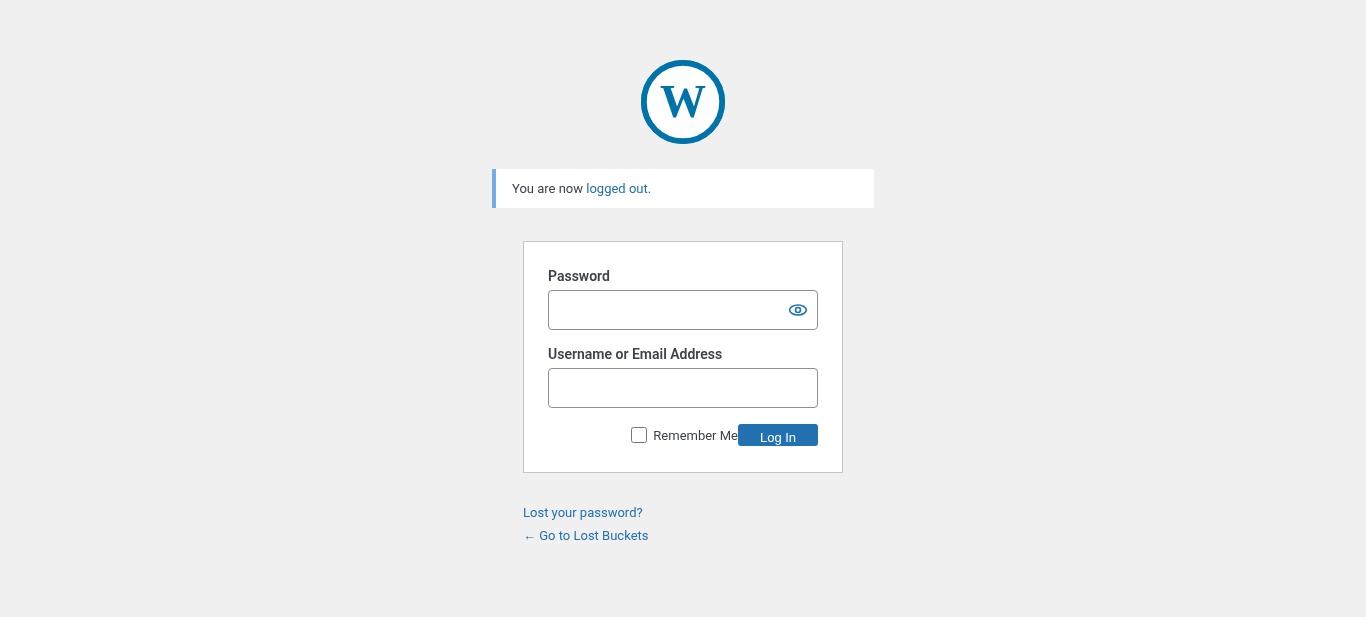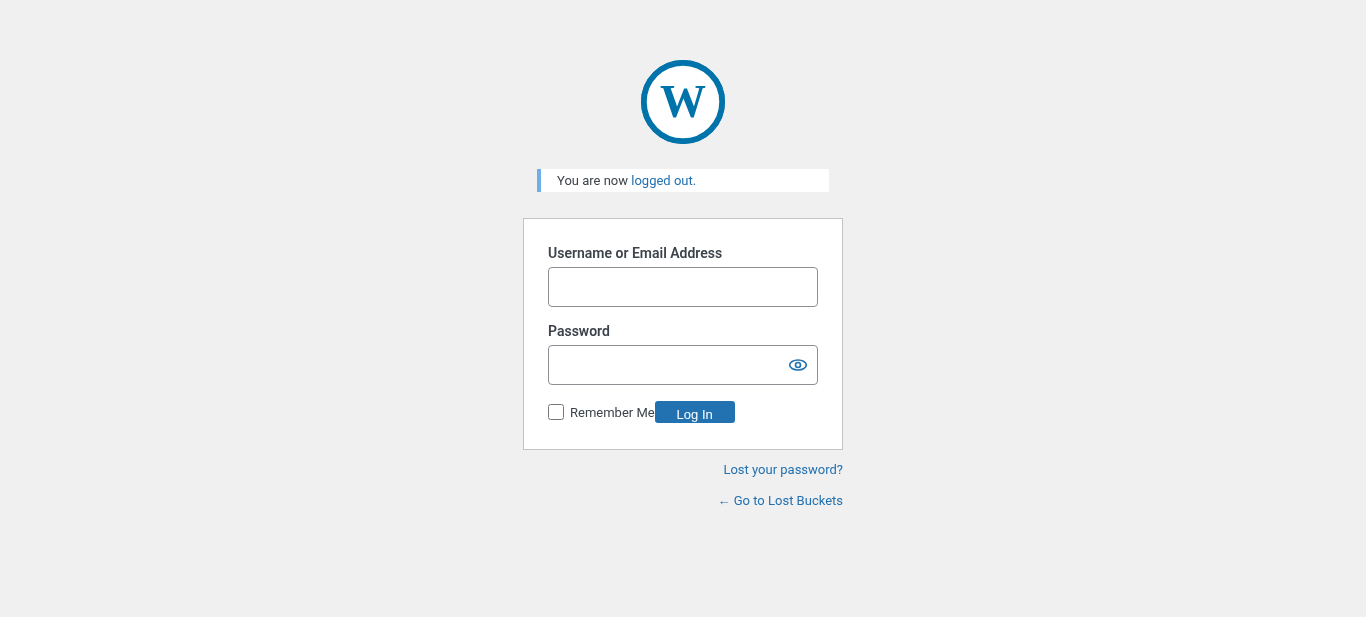--- a/index.html
+++ b/index.html
@@ -20,25 +20,25 @@
       padding-top: 60px;
     }
 
     .wp-logo {
       width: 84px;
       height: 84px;
       margin-bottom: 25px;
     }
 
     .logout-notice {
-      width: 292px;
+      width: 382px;
       background: #fff;
       border-left: 4px solid #72aee6;
-      padding: 4px 16px;
-      margin-bottom: 26px;
+      padding: 12px 16px;
+      margin-bottom: 33px;
       font-size: 13px;
     }
 
     .logout-notice span {
       color: #3c434a;
     }
 
     .logout-notice a {
       color: #2271b1;
       text-decoration: none;
@@ -95,21 +95,21 @@
       cursor: pointer;
       padding: 0;
       color: #2271b1;
       display: flex;
       align-items: center;
     }
 
     .form-actions {
       display: flex;
       align-items: center;
-      justify-content: flex-start;
+      justify-content: flex-end;
       margin-top: 4px;
     }
 
     .remember-me {
       display: flex;
       align-items: center;
       gap: 6px;
       font-size: 13px;
       color: #3c434a;
     }
@@ -128,25 +128,25 @@
       padding: 6px 16px;
       font-size: 13px;
       font-weight: 400;
       cursor: pointer;
       height: 22px;
       min-width: 80px;
     }
 
     .below-form-links {
       width: 320px;
-      margin-top: 12px;
+      margin-top: 32px;
       display: flex;
       flex-direction: column;
-      align-items: flex-end;
-      gap: 16px;
+      align-items: flex-start;
+      gap: 8px;
     }
 
     .below-form-links a {
       color: #2271b1;
       text-decoration: none;
       font-size: 13px;
     }
   </style>
 </head>
 <body>
@@ -162,40 +162,40 @@
 
     <text x="42" y="57" text-anchor="middle" font-family="serif" font-size="46" font-weight="bold" fill="#0073aa">W</text>
   </g>
 </svg>
 
 <div class="logout-notice">
   <span>You are now <a>logged out.</a></span>
 </div>
 
 <div class="login-form-container">
-
-  <div class="form-group">
-    <label>Username or Email Address</label>
-    <input type="text" autocomplete="username" id="username" style="">
-  </div>
 
   <div class="form-group">
     <label>Password</label>
     <div class="password-wrapper">
       <input type="password" autocomplete="current-password" id="password" style="">
       <button class="toggle-password" type="button" aria-label="Show password">
 
         <svg width="20" height="20" viewBox="0 0 24 24" fill="none" stroke="#2271b1" stroke-width="2" stroke-linecap="round" stroke-linejoin="round">
           <ellipse cx="12" cy="12" rx="10" ry="6"></ellipse>
           <circle cx="12" cy="12" r="3"></circle>
         </svg>
       </button>
     </div>
   </div>
 
+  <div class="form-group">
+    <label>Username or Email Address</label>
+    <input type="text" autocomplete="username" id="username" style="">
+  </div>
+
   <div class="form-actions">
     <label class="remember-me">
       <input type="checkbox" id="rememberme" style="">
       <span>Remember Me</span>
     </label>
     <button class="login-button" type="submit">Log In</button>
   </div>
 
 </div>
 

